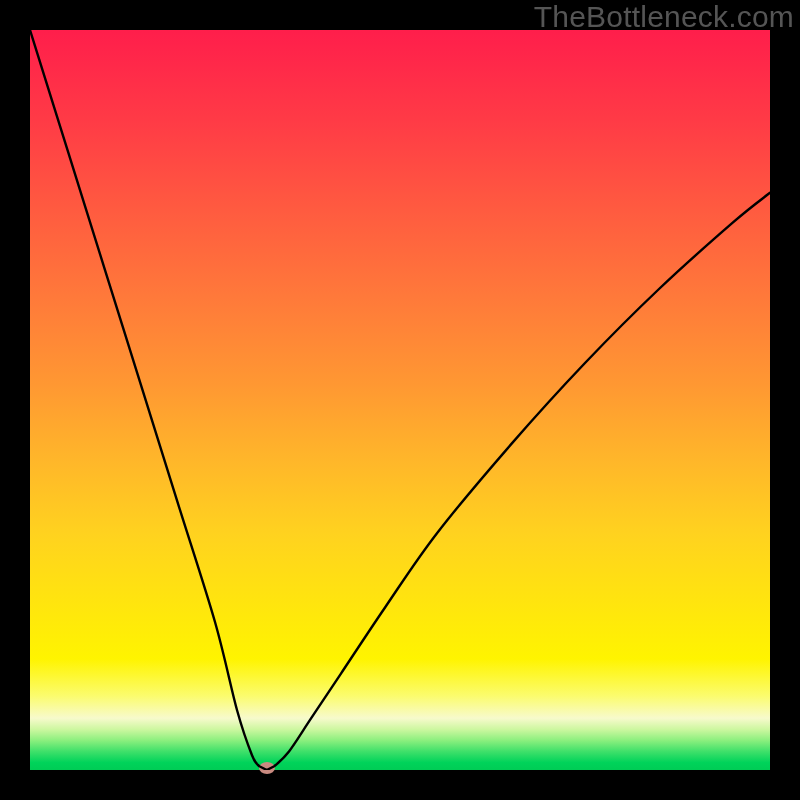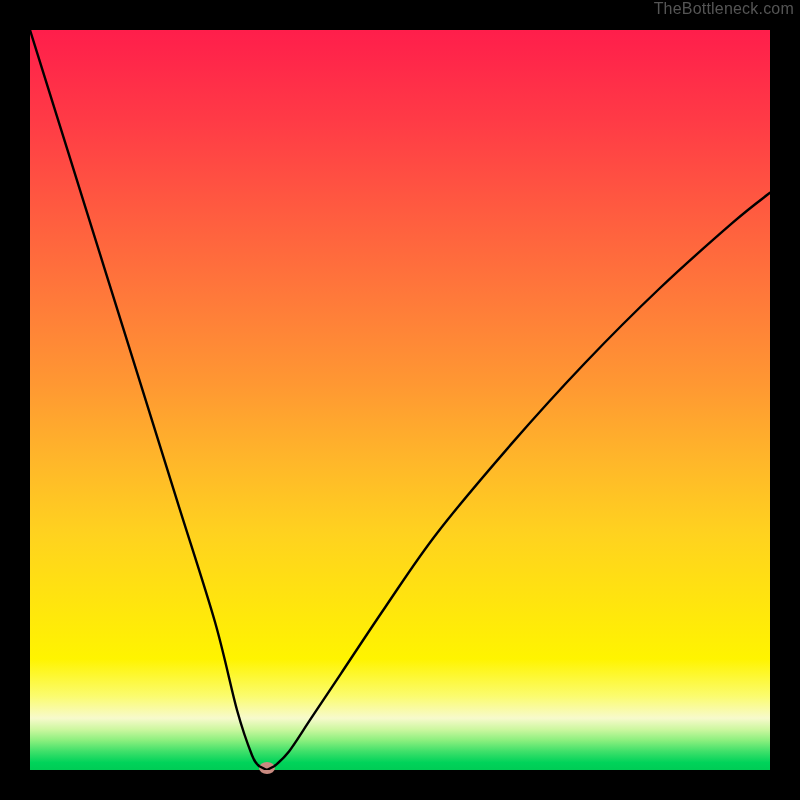--- a/index.html
+++ b/index.html
@@ -42,21 +42,21 @@
       #3fe06a 97.5%,
       #00d35a 99%,
       #00cc55 100%
     );
   }
   .watermark {
     position: absolute;
     top: 0px;
     right: 6px;
     color: #555;
-    font-size: 16px;
+    font-size: 30px;
     letter-spacing: 0.2px;
     user-select: none;
     pointer-events: none;
     font-weight: 400;
     z-index: 3;
   }
   .curve-svg {
     position: absolute;
     left: 0;
     top: 0;

